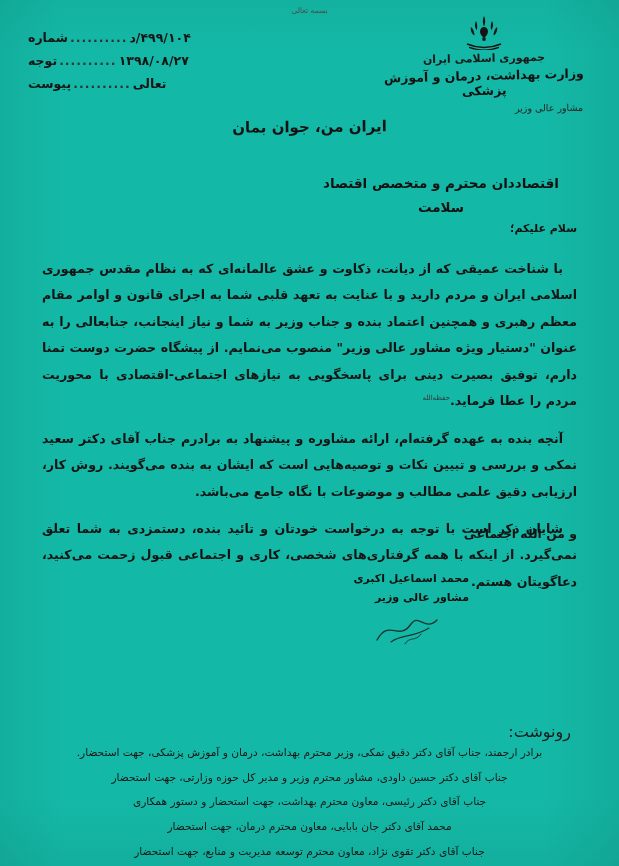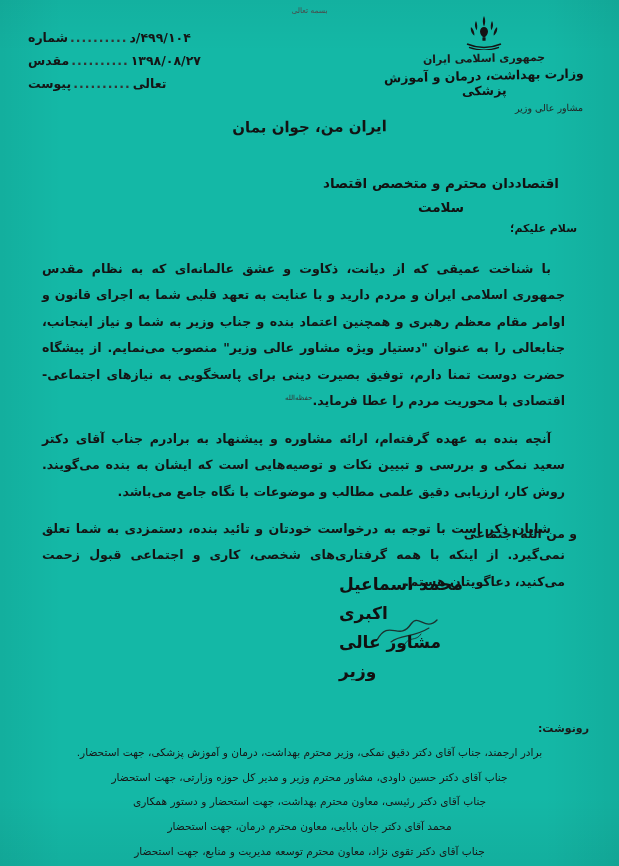--- a/index.html
+++ b/index.html
@@ -153,21 +153,21 @@
     left: 42px;
     direction: rtl;
     text-align: justify;
     text-align-last: right;
     font-size: 12.6px;
     line-height: 2.1;
     color: #141414;
     font-weight: 600;
   }
   .body-text p {
-    margin: 0 12px 11px 0;
+    margin: 0 0 11px 0;
     text-indent: 14px;
   }
   .sup-note {
     font-size: 7px;
     vertical-align: super;
     font-weight: normal;
     color: #333;
   }
   .closing {
     position: absolute;
@@ -177,42 +177,42 @@
     font-weight: 600;
     color: #141414;
   }
 
   
   .signature {
     position: absolute;
     top: 570px;
     right: 150px;
     width: 130px;
-    text-align: left;
-    font-size: 17px;
+    text-align: right;
+    font-size: 11px;
     font-weight: bold;
     line-height: 1.7;
     color: #111;
   }
   .sign-mark {
     position: absolute;
     top: 612px;
     right: 170px;
     width: 80px;
     height: 36px;
     opacity: 0.85;
   }
 
   
   .cc-title {
     position: absolute;
     top: 722px;
-    right: 30px;
-    font-size: 11px;
-    font-weight: bold;
+    right: 48px;
+    font-size: 16px;
+    font-weight: normal;
     color: #1a1a1a;
   }
   .cc-list {
     position: absolute;
     top: 742px;
     right: 42px;
     left: 42px;
     direction: rtl;
     text-align: center;
     font-size: 10.6px;
@@ -233,21 +233,21 @@
 
   <div class="basmala">بسمه تعالی</div>
 
   <div class="header-left">
     <div class="hl-row">
       <span class="hl-label">شماره</span>
       <span class="hl-dots">..........</span>
       <span class="hl-value">۴۹۹/۱۰۴/د</span>
     </div>
     <div class="hl-row">
-      <span class="hl-label">مقدس</span>
+      <span class="hl-label">توجه</span>
       <span class="hl-dots">..........</span>
       <span class="hl-value">۱۳۹۸/۰۸/۲۷</span>
     </div>
     <div class="hl-row">
       <span class="hl-label">پیوست</span>
       <span class="hl-dots">..........</span>
       <span class="hl-value">تعالی</span>
     </div>
   </div>
 

